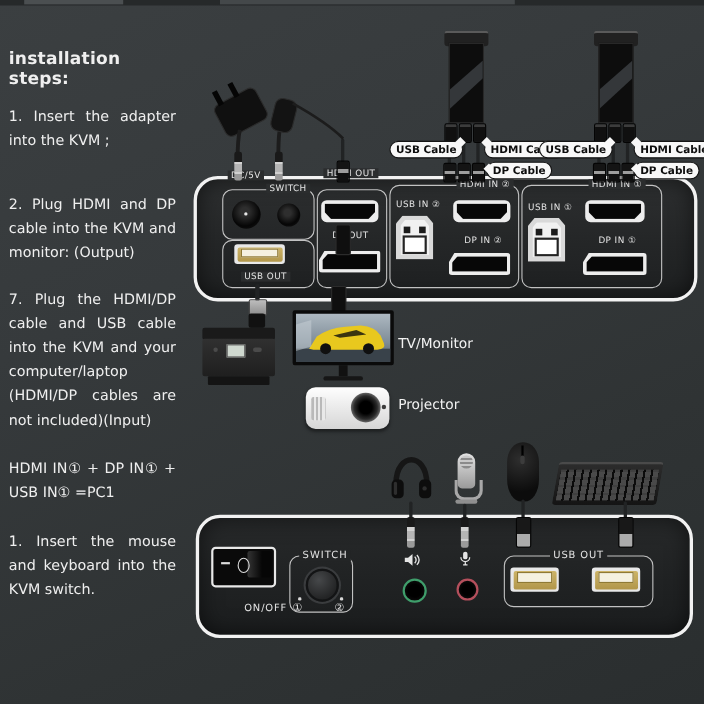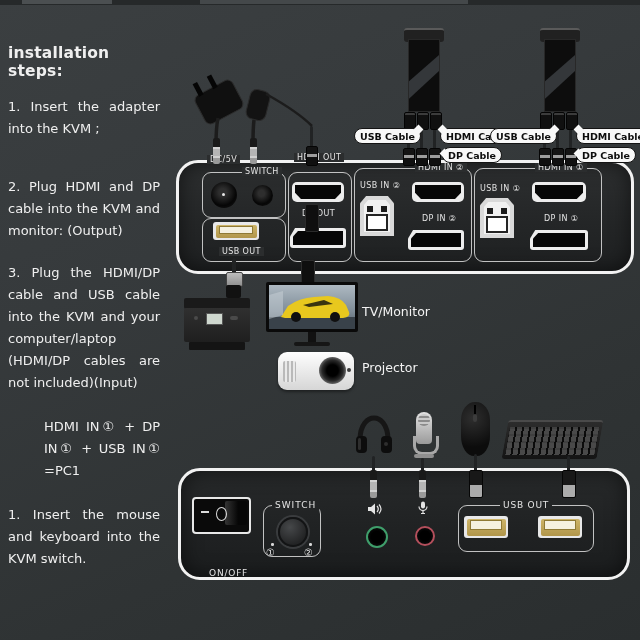--- a/index.html
+++ b/index.html
@@ -69,22 +69,22 @@
 <div id="stage">
 
   <div class="abs" style="left:0;top:0;width:640px;height:5px;background:#26292a;"></div>
   <div class="abs" style="left:22px;top:0;width:90px;height:4px;background:#4b4f51;"></div>
   <div class="abs" style="left:200px;top:0;width:268px;height:4px;background:#44484a;"></div>
 
   <div class="instructions">
     <h1>installation steps:</h1>
     <p style="margin-bottom:36px;">1. Insert the adapter into the KVM ;</p>
     <p style="margin-bottom:20px;">2. Plug HDMI and DP cable into the KVM and monitor: (Output)</p>
-    <p style="margin-bottom:22px;">3. Plug the HDMI/DP cable and USB cable into the KVM and your computer/laptop (HDMI/DP cables are not included)(Input)</p>
-    <p style="margin-bottom:22px;margin-left:36px;">HDMI IN① + DP IN① + USB IN① =PC1</p>
+    <p style="margin-bottom:22px;">7. Plug the HDMI/DP cable and USB cable into the KVM and your computer/laptop (HDMI/DP cables are not included)(Input)</p>
+    <p style="margin-bottom:22px;">HDMI IN① + DP IN① + USB IN① =PC1</p>
     <p>1. Insert the mouse and keyboard into the KVM switch.</p>
   </div>
 
   <svg class="abs" style="left:188px;top:66px;z-index:4;" width="140" height="96" viewBox="0 0 140 96">
     <g>
       <rect x="10" y="20" width="42" height="32" rx="6" fill="#101010" stroke="#2c2c2c" transform="rotate(-28 31 36)"></rect>
       <rect x="16" y="8" width="5" height="14" fill="#050505" transform="rotate(-28 31 36)"></rect>
       <rect x="32" y="8" width="5" height="14" fill="#050505" transform="rotate(-28 31 36)"></rect>
       <path d="M30 52 C28 62 28 68 28 78" stroke="#1c1c1c" stroke-width="3.5" fill="none"></path>
     </g>
@@ -293,21 +293,21 @@
   <div class="cab" style="left:567px;top:456px;height:16px;width:3px;"></div>
   <div class="usbp" style="left:562px;top:470px;height:26px;"></div>
 
   <div class="panel" style="left:178px;top:468px;width:446px;height:106px;background:linear-gradient(180deg,#27292a 0%,#202223 55%,#1b1d1e 100%);"></div>
 
   <div class="abs" style="left:192px;top:497px;width:55px;height:33px;border:2.5px solid #e8e8e8;border-radius:4px;background:#0a0a0a;z-index:3;">
     <div class="abs" style="right:2px;top:2px;width:22px;height:24px;background:linear-gradient(90deg,#343434,#060606 60%);border-radius:2px;"></div>
     <div class="abs" style="left:7px;top:12px;width:8px;height:2px;background:#dcdcdc;"></div>
     <div class="abs" style="left:22px;top:8px;width:9px;height:12px;border:1.8px solid #dcdcdc;border-radius:50%;"></div>
   </div>
-  <div class="plabel" style="left:206px;top:548px;background:transparent;font-size:9px;letter-spacing:.8px;margin-top:20px;">ON/OFF</div>
+  <div class="plabel" style="left:219px;top:548px;background:transparent;font-size:9px;letter-spacing:.8px;">ON/OFF</div>
 
   <div class="group" style="left:263px;top:505px;width:56px;height:50px;"></div>
   <div class="plabel" style="left:272px;top:500px;background:#232526;font-size:9px;letter-spacing:1px;">SWITCH</div>
   <div class="abs" style="left:278px;top:517px;width:26px;height:26px;border-radius:50%;background:radial-gradient(circle at 38% 32%,#46484a,#232425 72%);border:2px solid #131415;box-shadow:0 0 0 2px #3a3c3e;z-index:3;"></div>
   <div class="dot" style="left:271px;top:543px;"></div>
   <div class="dot" style="left:309px;top:543px;"></div>
   <div class="small-num" style="left:266px;top:547px;">①</div>
   <div class="small-num" style="left:304px;top:547px;">②</div>
 
   <svg class="abs" style="left:367px;top:503px;z-index:3;" width="15" height="12" viewBox="0 0 15 12">

